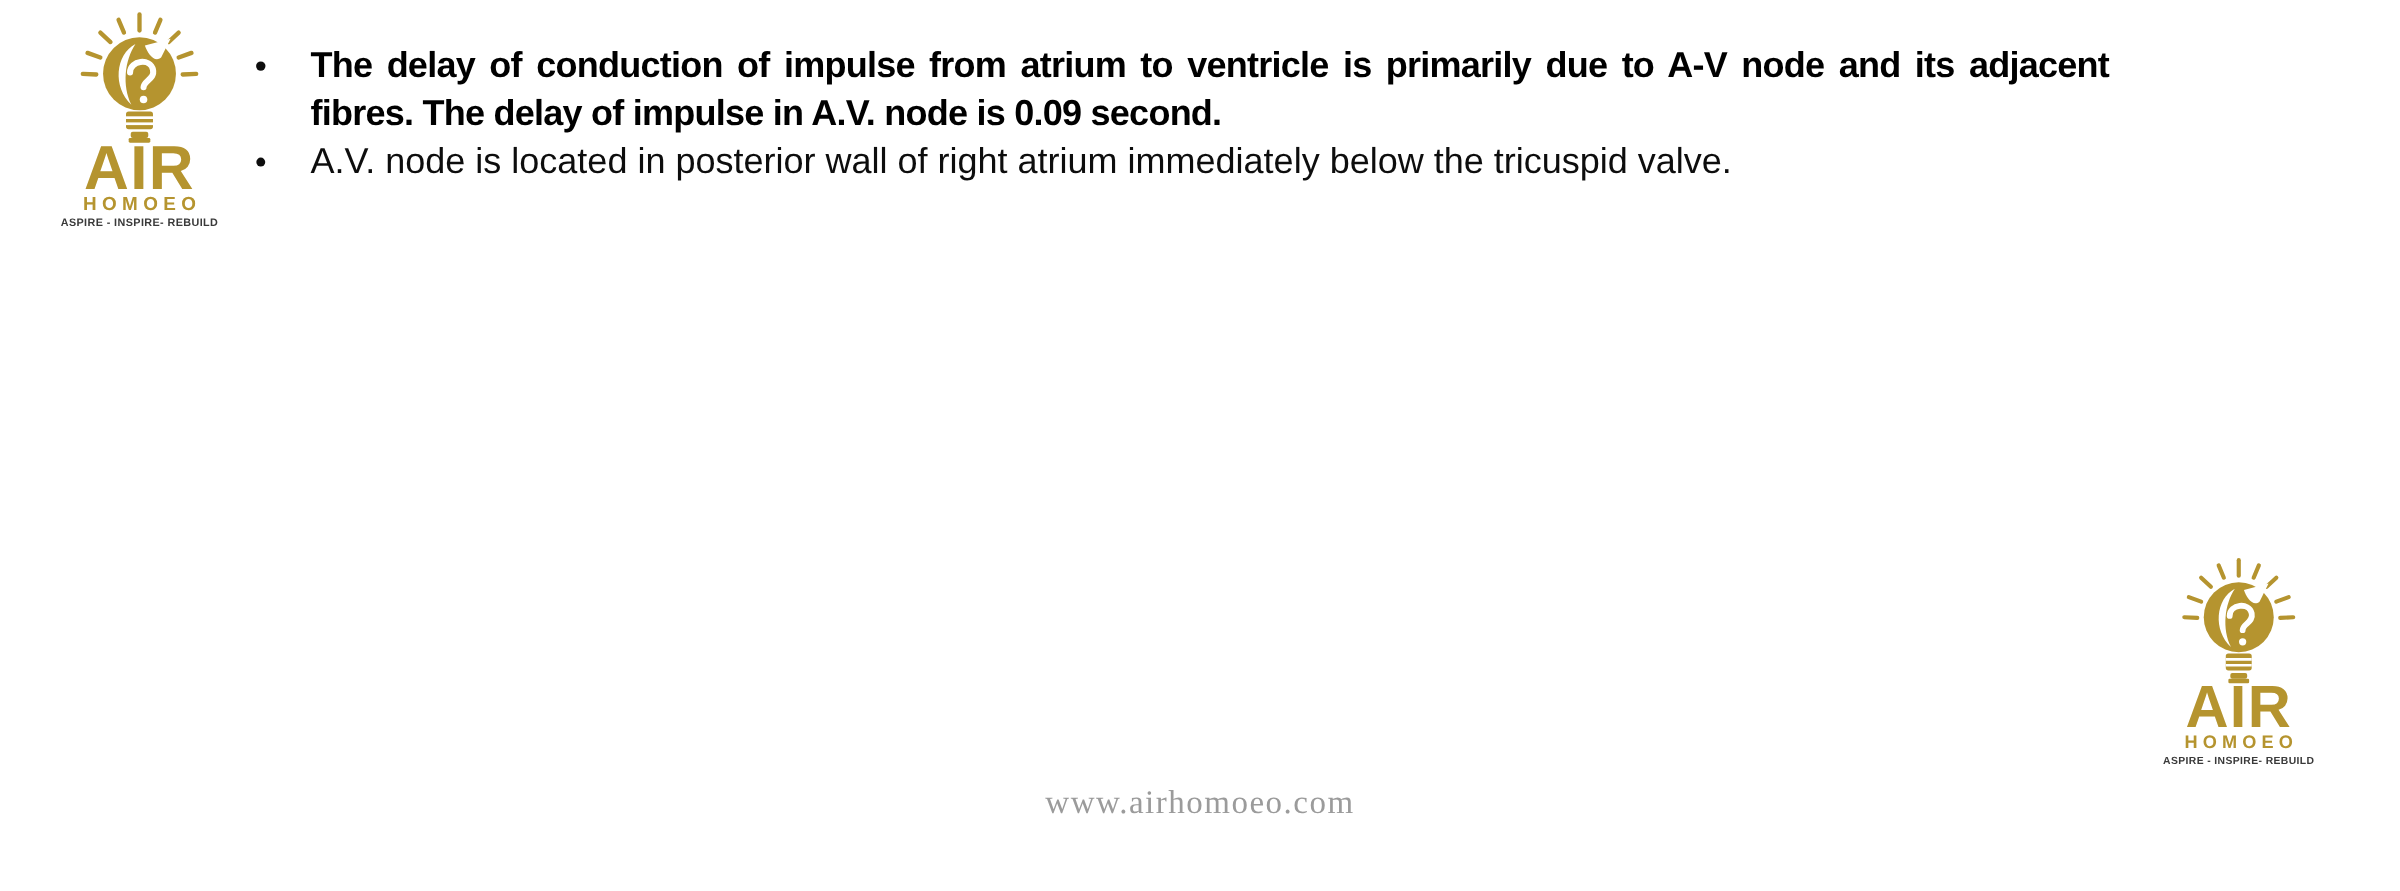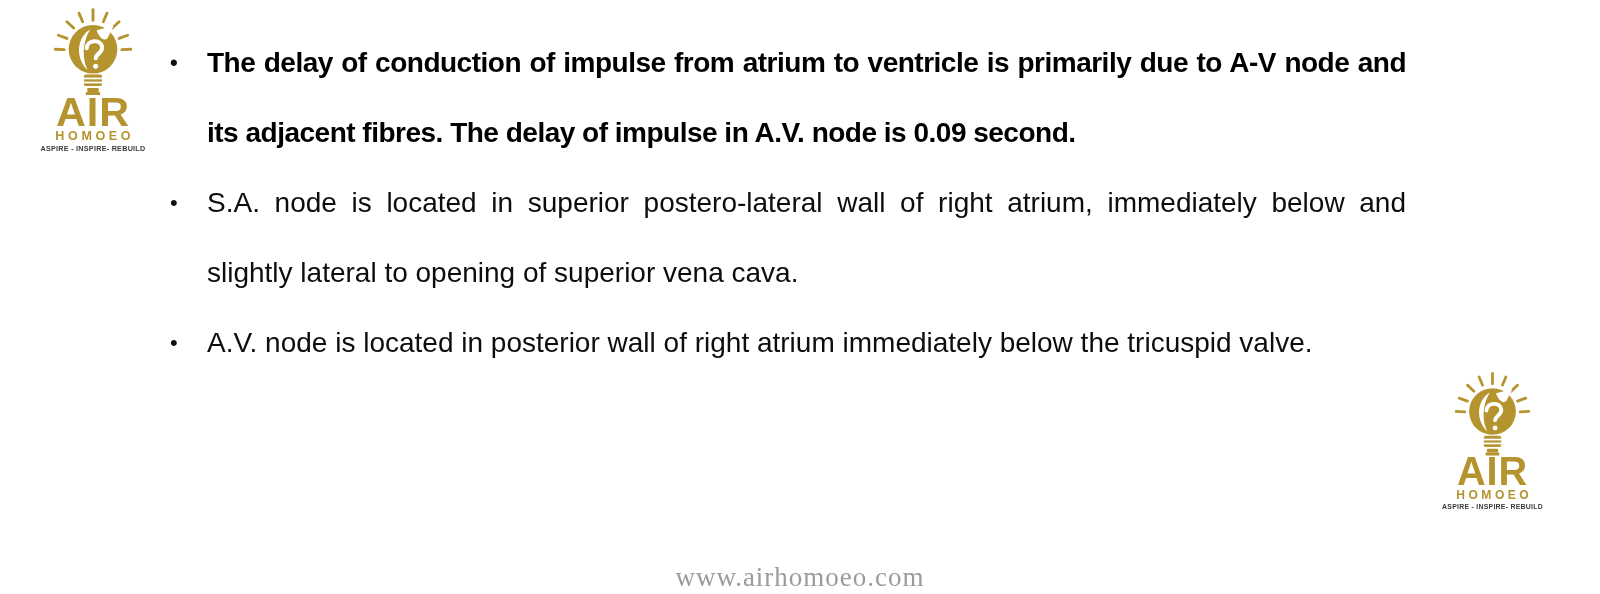--- a/index.html
+++ b/index.html
@@ -20,22 +20,22 @@
 
   
   .bullets {
     position: absolute;
     left: 168px;
     top: 28px;
     width: 1238px;
     margin: 0;
     padding: 0;
     list-style: none;
-    font-size: 28px;
-    line-height: 70px;
+    font-size: 24px;
+    line-height: 32px;
     color: #0d0d0d;
     text-align: justify;
   }
   .bullets li {
     position: relative;
     padding-left: 39px;
     margin: 0;
   }
   .bullets li::before {
     content: "\2022";
@@ -52,24 +52,23 @@
   }
 
   
   .footer {
     position: absolute;
     left: 0;
     top: 522px;
     width: 100%;
     text-align: center;
     font-family: "Liberation Serif", serif;
-    font-size: 27px;
+    font-size: 22px;
     letter-spacing: 1px;
     color: #9b9b9b;
-    margin-top: 40px;
   }
 </style>
 </head>
 <body>
 
 <div class="slide">
 
   <div class="logo logo-top-left">
     <svg viewBox="0 0 140 164" xmlns="http://www.w3.org/2000/svg">
       <g stroke="#B5942F" stroke-width="3.2" stroke-linecap="round">
@@ -105,23 +104,20 @@
         <text x="70" y="161" font-size="8" letter-spacing="0.3" fill="#3a3a3a">ASPIRE - INSPIRE- REBUILD</text>
       </g>
     </svg>
   </div>
 
   <ul class="bullets">
     <li class="bold">
       <span>The delay of conduction of impulse from atrium to ventricle is primarily due to A-V node and its adjacent fibres. The delay of impulse in A.V. node is 0.09 second.</span>
     </li>
     <li>
-      <span>S.A. node is located in superior postero-lateral wall of right atrium, immediately below and slightly lateral to opening of superior vena cava.</span>
-    </li>
-    <li>
       <span>A.V. node is located in posterior wall of right atrium immediately below the tricuspid valve.</span>
     </li>
   </ul>
 
   <div class="logo logo-bottom-right">
     <svg viewBox="0 0 140 164" xmlns="http://www.w3.org/2000/svg">
       <g stroke="#B5942F" stroke-width="3.2" stroke-linecap="round">
         <line x1="70" y1="16" x2="70" y2="4"></line>
         <line x1="81.5" y1="17.5" x2="85.5" y2="8"></line>
         <line x1="58.5" y1="17.5" x2="54.5" y2="8"></line>

